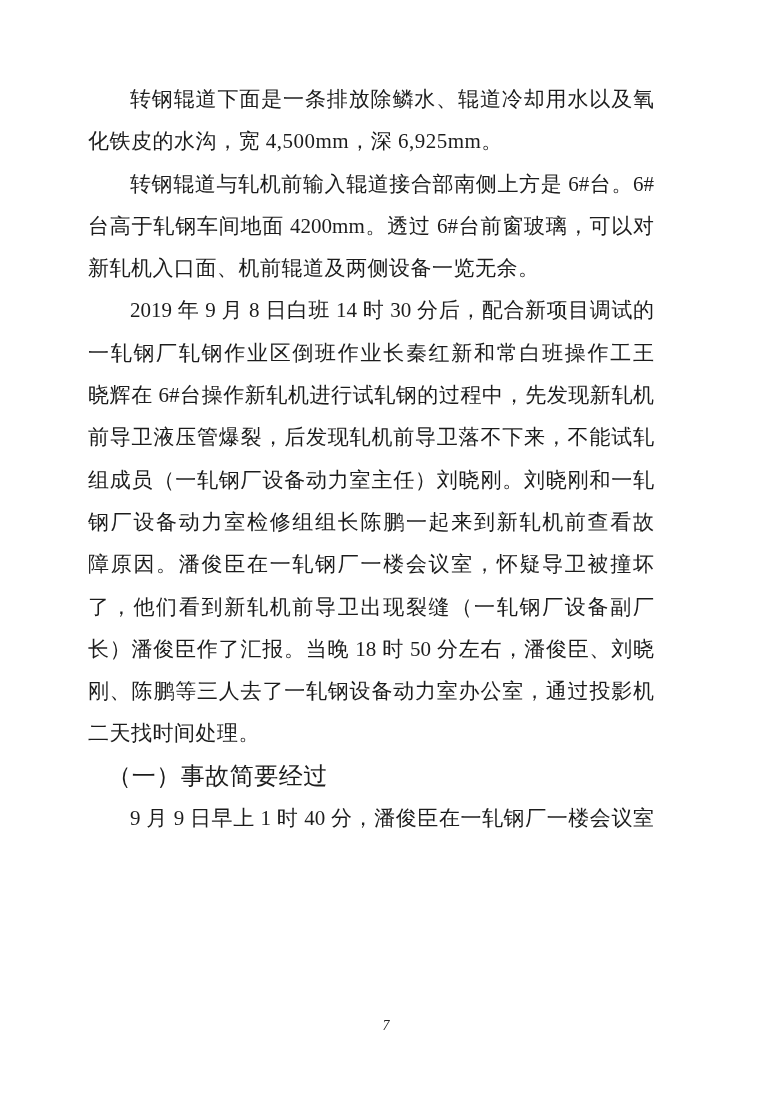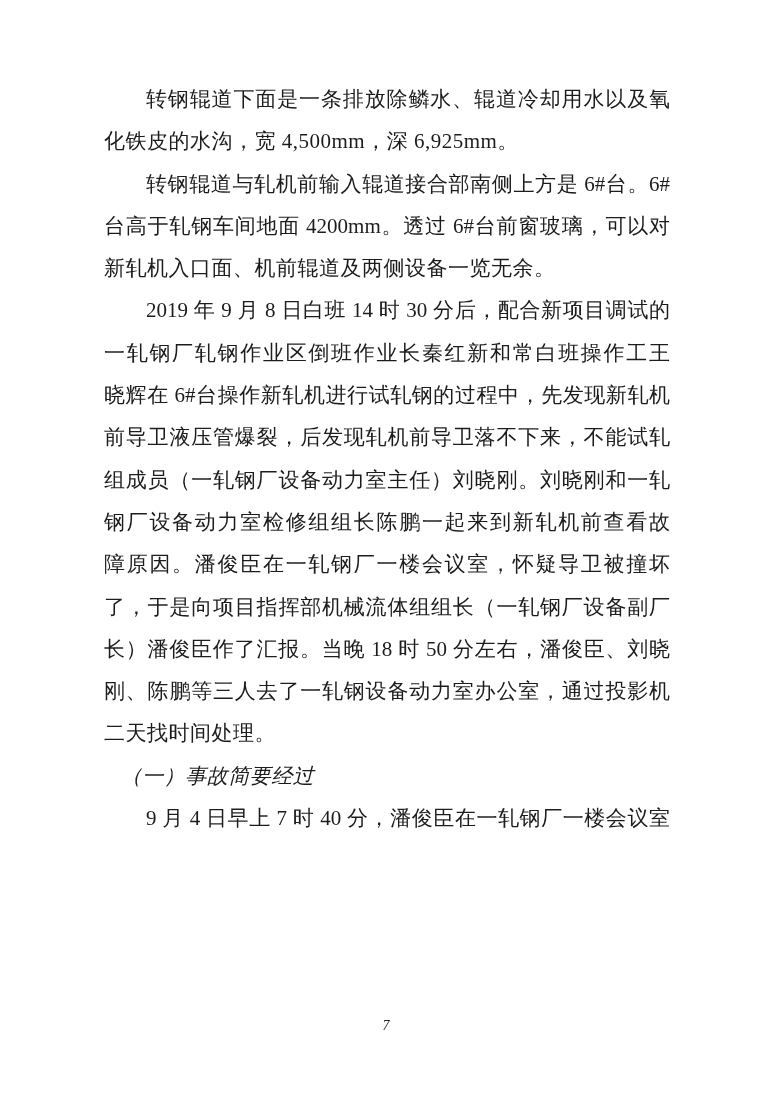--- a/index.html
+++ b/index.html
@@ -11,21 +11,21 @@
     position: relative;
     width: 772px;
     height: 1106px;
     background: #ffffff;
     overflow: hidden;
     font-family: "Liberation Serif", "DejaVu Serif", serif;
     color: #1c1c1c;
   }
   .content {
     position: absolute;
-    left: 104px;
+    left: 88px;
     top: 78px;
     width: 566px;
   }
   .line {
     height: 42.3px;
     line-height: 42.3px;
     font-size: 21px;
     white-space: nowrap;
     letter-spacing: 0.5px;
   }
@@ -38,22 +38,21 @@
   }
   .line.ind2 { text-indent: 2em; }
   .line.ind1 { text-indent: 0.8em; }
   .line.heading {
     font-family: "Liberation Sans", "DejaVu Sans", sans-serif;
     font-weight: bold;
     font-size: 22px;
   }
   .line.subheading {
     font-family: "Liberation Serif", "DejaVu Serif", serif;
-    font-style: italic;
-    font-size: 21px;
+    font-size: 24px;
   }
   .pagenum {
     position: absolute;
     left: 0;
     top: 1018px;
     width: 772px;
     text-align: center;
     font-size: 14px;
     font-style: italic;
     color: #222222;
@@ -69,21 +68,21 @@
       <div class="line body j ind2">转钢辊道与轧机前输入辊道接合部南侧上方是 6#台。6#</div>
       <div class="line body j">台高于轧钢车间地面 4200mm。透过 6#台前窗玻璃，可以对</div>
       <div class="line body">新轧机入口面、机前辊道及两侧设备一览无余。</div>
       <div class="line body j ind2">2019 年 9 月 8 日白班 14 时 30 分后，配合新项目调试的</div>
       <div class="line body j">一轧钢厂轧钢作业区倒班作业长秦红新和常白班操作工王</div>
       <div class="line body j">晓辉在 6#台操作新轧机进行试轧钢的过程中，先发现新轧机</div>
       <div class="line body j">前导卫液压管爆裂，后发现轧机前导卫落不下来，不能试轧</div>
       <div class="line body j">组成员（一轧钢厂设备动力室主任）刘晓刚。刘晓刚和一轧</div>
       <div class="line body j">钢厂设备动力室检修组组长陈鹏一起来到新轧机前查看故</div>
       <div class="line body j">障原因。潘俊臣在一轧钢厂一楼会议室，怀疑导卫被撞坏</div>
-      <div class="line body j">了，于是向项目指挥部机械流体组组长（一轧钢厂设备副厂</div>
+      <div class="line body j">了，他们看到新轧机前导卫出现裂缝（一轧钢厂设备副厂</div>
       <div class="line body j">长）潘俊臣作了汇报。当晚 18 时 50 分左右，潘俊臣、刘晓</div>
       <div class="line body j">刚、陈鹏等三人去了一轧钢设备动力室办公室，通过投影机</div>
       <div class="line body">二天找时间处理。</div>
       <div class="line subheading ind1">（一）事故简要经过</div>
-      <div class="line body j ind2">9 月 4 日早上 7 时 40 分，潘俊臣在一轧钢厂一楼会议室</div>
+      <div class="line body j ind2">9 月 9 日早上 1 时 40 分，潘俊臣在一轧钢厂一楼会议室</div>
     </div>
   <div class="pagenum">7</div>
 </div>
 
 </body></html>

